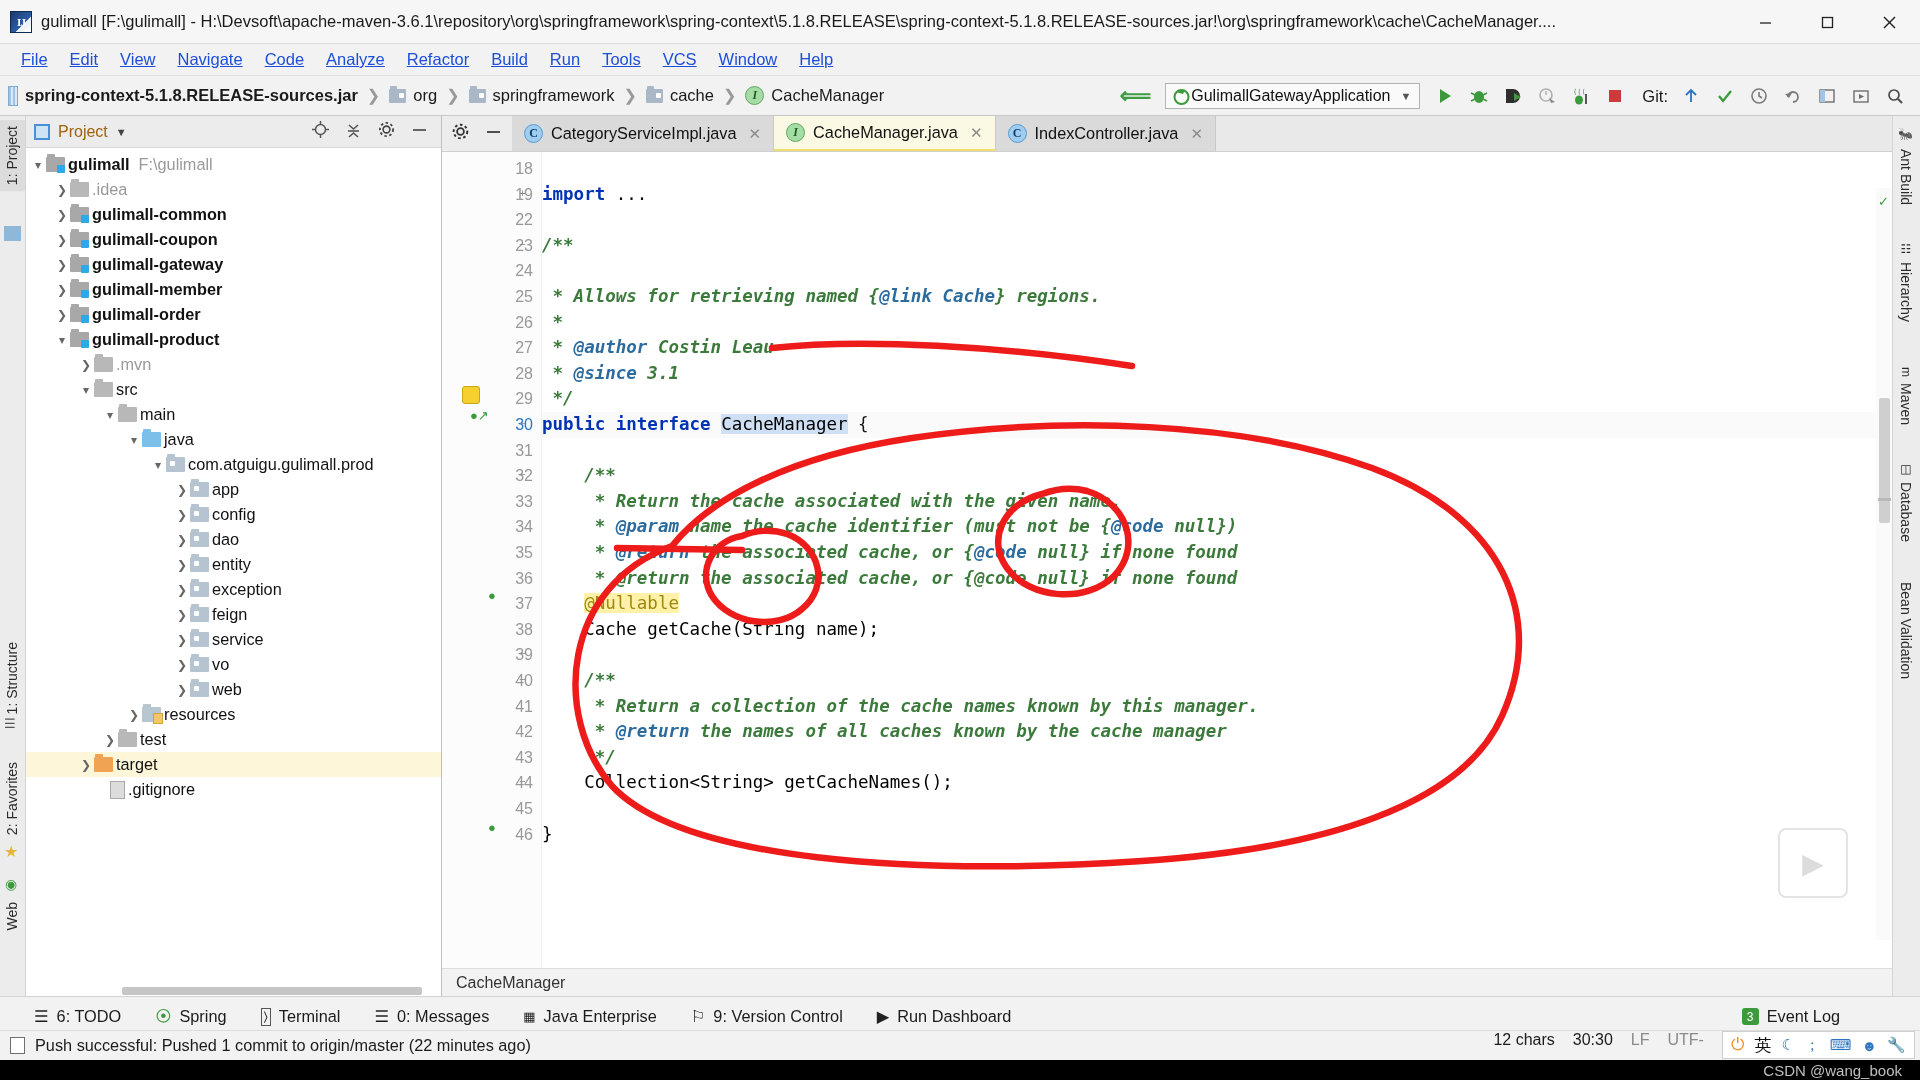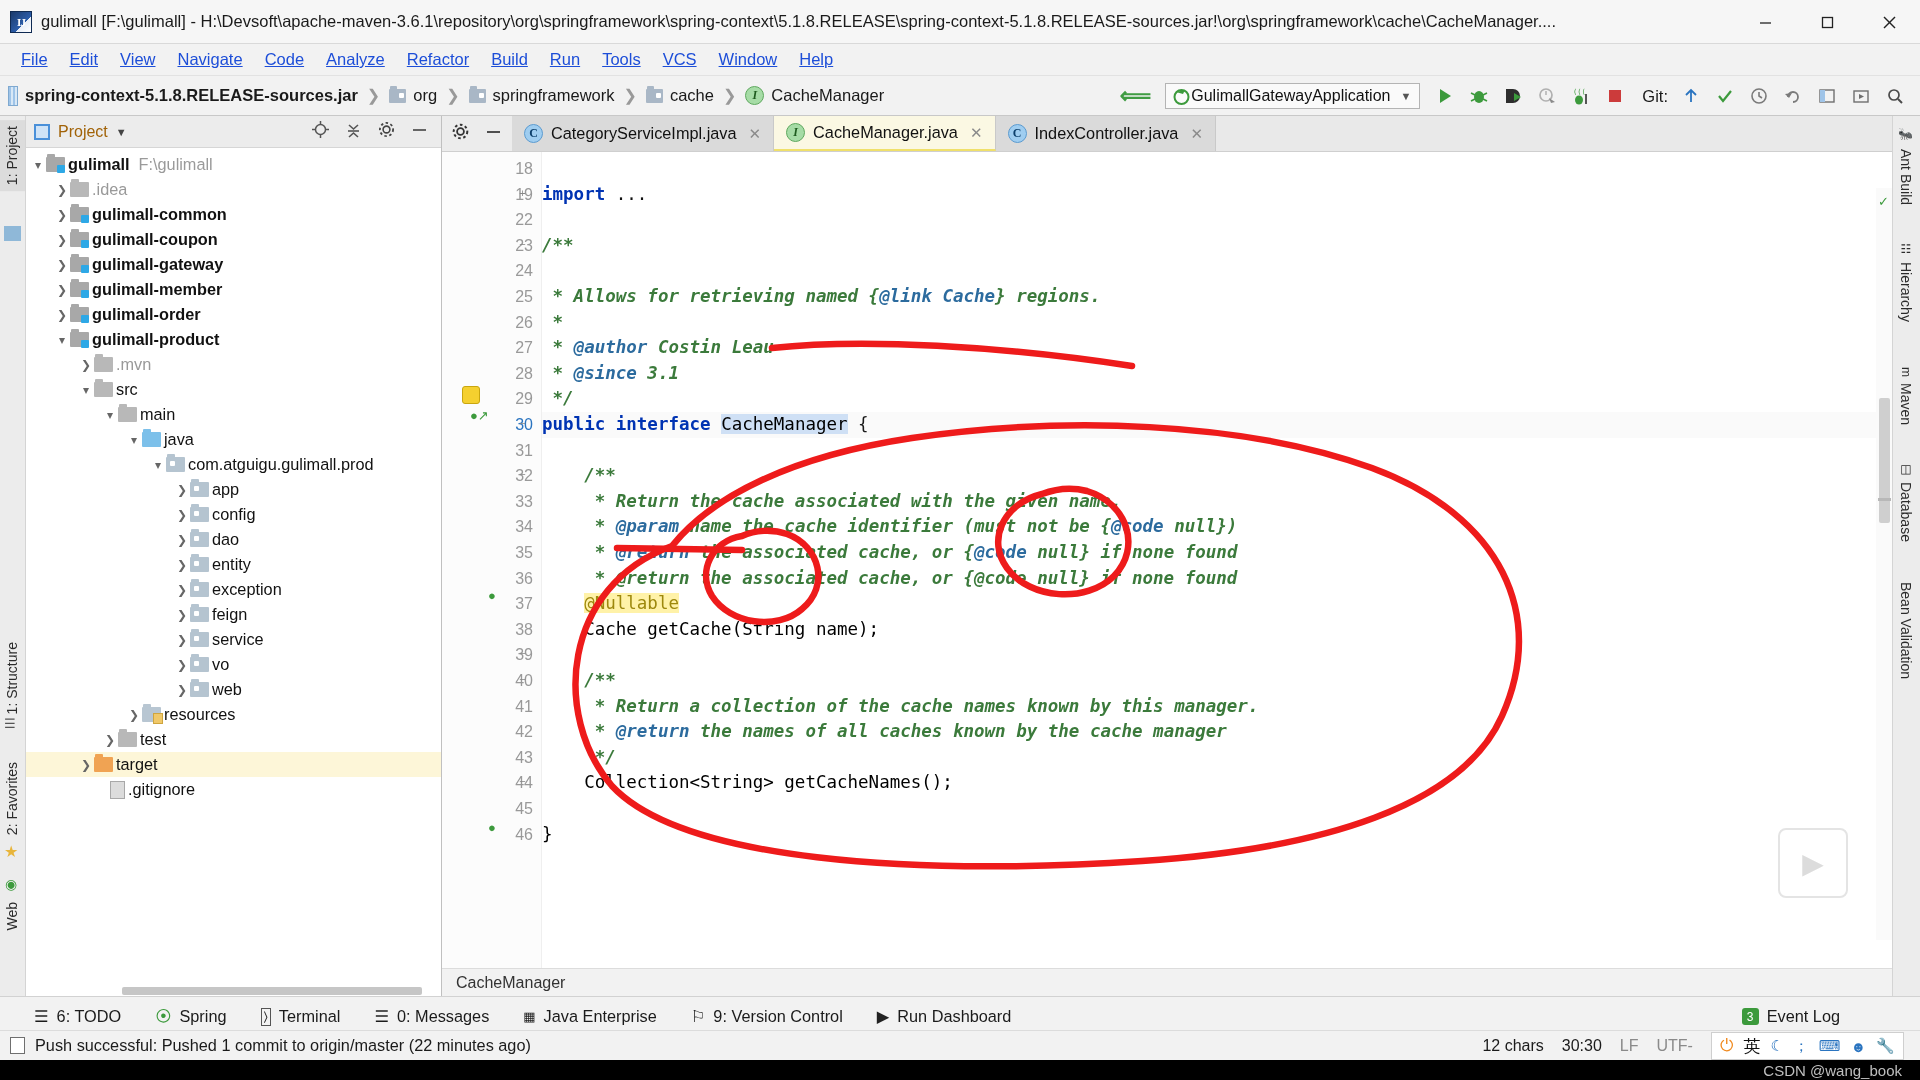--- a/index.html
+++ b/index.html
@@ -244,21 +244,21 @@
   .toolwin-bar {
     position:absolute; left:0; bottom:44px; width:1920px; height:40px;
     background:#f2f2f2; border-top:1px solid #d2d2d2; display:flex; align-items:center; padding-left:34px;
   }
   .twb { display:flex; align-items:center; font-size:16.3px; color:#1b1b1b; margin-right:34px; gap:8px; white-space:nowrap;}
   .statusbar {
     position:absolute; left:0; bottom:20px; width:1920px; height:30px;
     background:#f2f2f2; border-top:1px solid #dcdcdc; display:flex; align-items:center; padding-left:10px;
   }
   .status-msg { font-size:16.3px; color:#1b1b1b; margin-left:10px; }
-  .status-right { position:absolute; right:0; top:0; height:30px; display:flex; align-items:center; gap:18px; padding-right:16px; font-size:16px; color:#1b1b1b;}
+  .status-right { position:absolute; right:0; top:0; height:30px; display:flex; align-items:flex-start; gap:18px; padding-right:5px; font-size:16px; color:#1b1b1b;}
   .ime-tray {
     display:flex; align-items:center; gap:10px; background:#fff; border:1px solid #cfcfcf;
     padding:2px 8px; height:28px;
   }
   .watermark {
     position:absolute; right:18px; bottom:0; height:20px; display:flex; align-items:center;
     color:#bfbfbf; font-size:15px;
   }
   .blackbar { position:absolute; left:0; bottom:0; width:1920px; height:20px; background:#000; }
   .doc-ico { width:15px;height:17px;border:1px solid #6f6f6f; background:#fff; }

